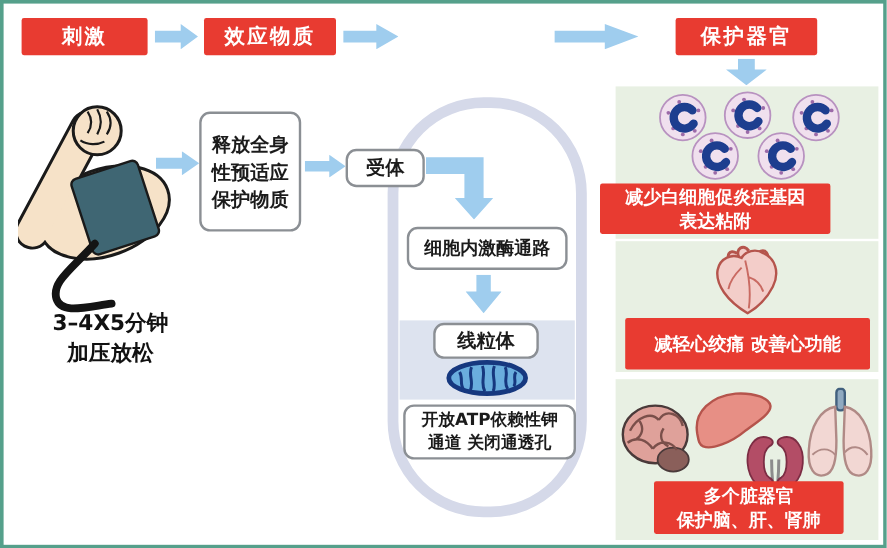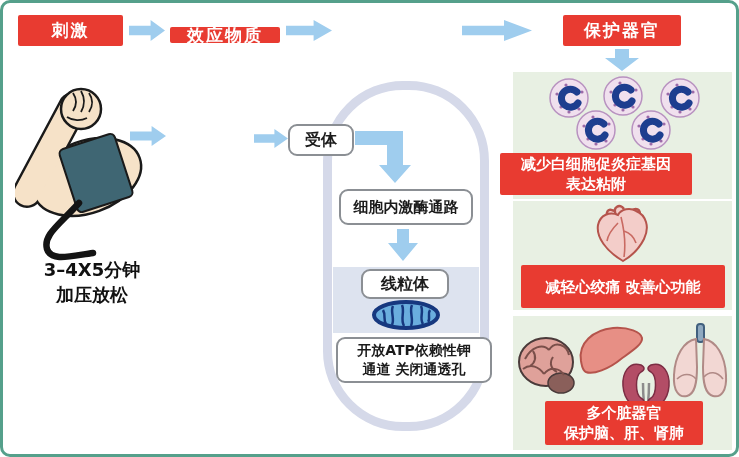--- a/index.html
+++ b/index.html
@@ -1,19 +1,19 @@
 <!DOCTYPE html>
 <html><head>
 <meta charset="utf-8">
 <style>
   html,body{margin:0;padding:0;background:#ffffff;}
   *{box-sizing:border-box;}
   body{font-family:"DejaVu Sans","Liberation Sans",sans-serif;}
   #stage{position:relative;width:739px;height:457px;background:#ffffff;
-         border:3px solid #55a08b;border-radius:10px;overflow:hidden;}
+         border:3px solid #55a08b;border-radius:0;overflow:hidden;}
   .abs{position:absolute;}
   .rbox{background:#e83b31;color:#ffffff;font-weight:bold;font-size:17px;
         display:flex;align-items:center;justify-content:center;border-radius:2px;
         letter-spacing:2px;}
   .pcap{background:#e83b31;color:#ffffff;font-weight:bold;font-size:15px;
         line-height:20px;text-align:center;display:flex;flex-direction:column;
         justify-content:center;border-radius:2px;z-index:4;}
   .wbox{background:#ffffff;border:2px solid #8b8f94;border-radius:9px;color:#1b1b1b;
         font-weight:bold;display:flex;flex-direction:column;align-items:center;
         justify-content:center;text-align:center;z-index:3;}
@@ -30,21 +30,21 @@
 <div id="stage">
 
   <div class="abs rbox" style="left:15px;top:12px;width:105px;height:31px;">刺激</div>
 
   <div class="abs arrow" style="left:126px;top:17px;width:36px;height:21px;">
     <svg width="36" height="21" viewBox="0 0 60 24" preserveAspectRatio="none">
       <path d="M0,6.5 H36 V0 L60,12 L36,24 V17.5 H0 Z" fill="#9fcdee"></path>
       </svg>
   </div>
 
-  <div class="abs rbox" style="left:167px;top:24px;width:110px;height:16px;">效应物质</div>
+  <div class="abs rbox" style="left:167px;top:12px;width:110px;height:31px;">效应物质</div>
 
   <div class="abs arrow" style="left:283px;top:17px;width:46px;height:21px;">
     <svg width="46" height="21" viewBox="0 0 60 24" preserveAspectRatio="none">
       <path d="M0,6.5 H36 V0 L60,12 L36,24 V17.5 H0 Z" fill="#9fcdee"></path>
       </svg>
   </div>
 
 
   <div class="abs arrow" style="left:459px;top:17px;width:70px;height:21px;">
     <svg width="70" height="21" viewBox="0 0 60 24" preserveAspectRatio="none">
@@ -78,20 +78,25 @@
     <div>3–4X5分钟</div>
     <div>加压放松</div>
   </div>
 
   <div class="abs arrow" style="left:127px;top:123px;width:36px;height:20px;">
     <svg width="36" height="20" viewBox="0 0 60 24" preserveAspectRatio="none">
       <path d="M0,6.5 H36 V0 L60,12 L36,24 V17.5 H0 Z" fill="#9fcdee"></path>
       </svg>
   </div>
 
+  <div class="abs wbox" style="left:163px;top:90px;width:85px;height:100px;font-size:16px;line-height:23px;">
+    <div>释放全身</div>
+    <div>性预适应</div>
+    <div>保护物质</div>
+  </div>
 
   <div class="abs arrow" style="left:251px;top:126px;width:34px;height:19px;">
     <svg width="34" height="19" viewBox="0 0 60 24" preserveAspectRatio="none">
       <path d="M0,6.5 H36 V0 L60,12 L36,24 V17.5 H0 Z" fill="#9fcdee"></path>
       </svg>
   </div>
 
   <div class="abs capsule" style="left:320px;top:78px;width:166px;height:350px;"></div>
 
   <div class="abs band" style="left:330px;top:264px;width:146px;height:66px;"></div>
@@ -114,21 +119,21 @@
 
   <div class="abs wbox" style="left:358px;top:266px;width:88px;height:30px;font-size:16px;">线粒体</div>
 
   <div class="abs" style="left:368px;top:297px;width:70px;height:30px;z-index:3;">
     <svg width="70" height="30" viewBox="0 0 70 30">
       <ellipse cx="35" cy="15" rx="32" ry="13" fill="#6aaede" stroke="#16387f" stroke-width="4"></ellipse>
       <path d="M12,10 C15,15 12,20 15,24 M22,6 C19,12 24,18 21,25 M31,5 C34,12 29,19 33,26 M41,5 C38,12 43,19 40,26 M50,6 C53,12 48,18 52,24 M59,10 C56,14 60,19 57,22" stroke="#16387f" stroke-width="2.5" fill="none"></path>
     </svg>
   </div>
 
-  <div class="abs wbox" style="left:333px;top:334px;width:156px;height:46px;font-size:14px;line-height:19px;">
+  <div class="abs wbox" style="left:333px;top:334px;width:144px;height:46px;font-size:14px;line-height:19px;">
     <div>开放ATP依赖性钾</div>
     <div>通道 关闭通透孔</div>
   </div>
 
   <div class="abs panel" style="left:510px;top:69px;width:219px;height:127px;"></div>
   <div class="abs" style="left:540px;top:72px;width:160px;height:78px;z-index:3;">
     <svg width="160" height="78" viewBox="0 0 160 78">
       <g transform="translate(26,23)">
         <circle r="19" fill="#f0e0ee" stroke="#b892c0" stroke-width="1.5"></circle>
         <circle cx="-12" cy="-4" r="1.6" fill="#9b6aa8"></circle>

